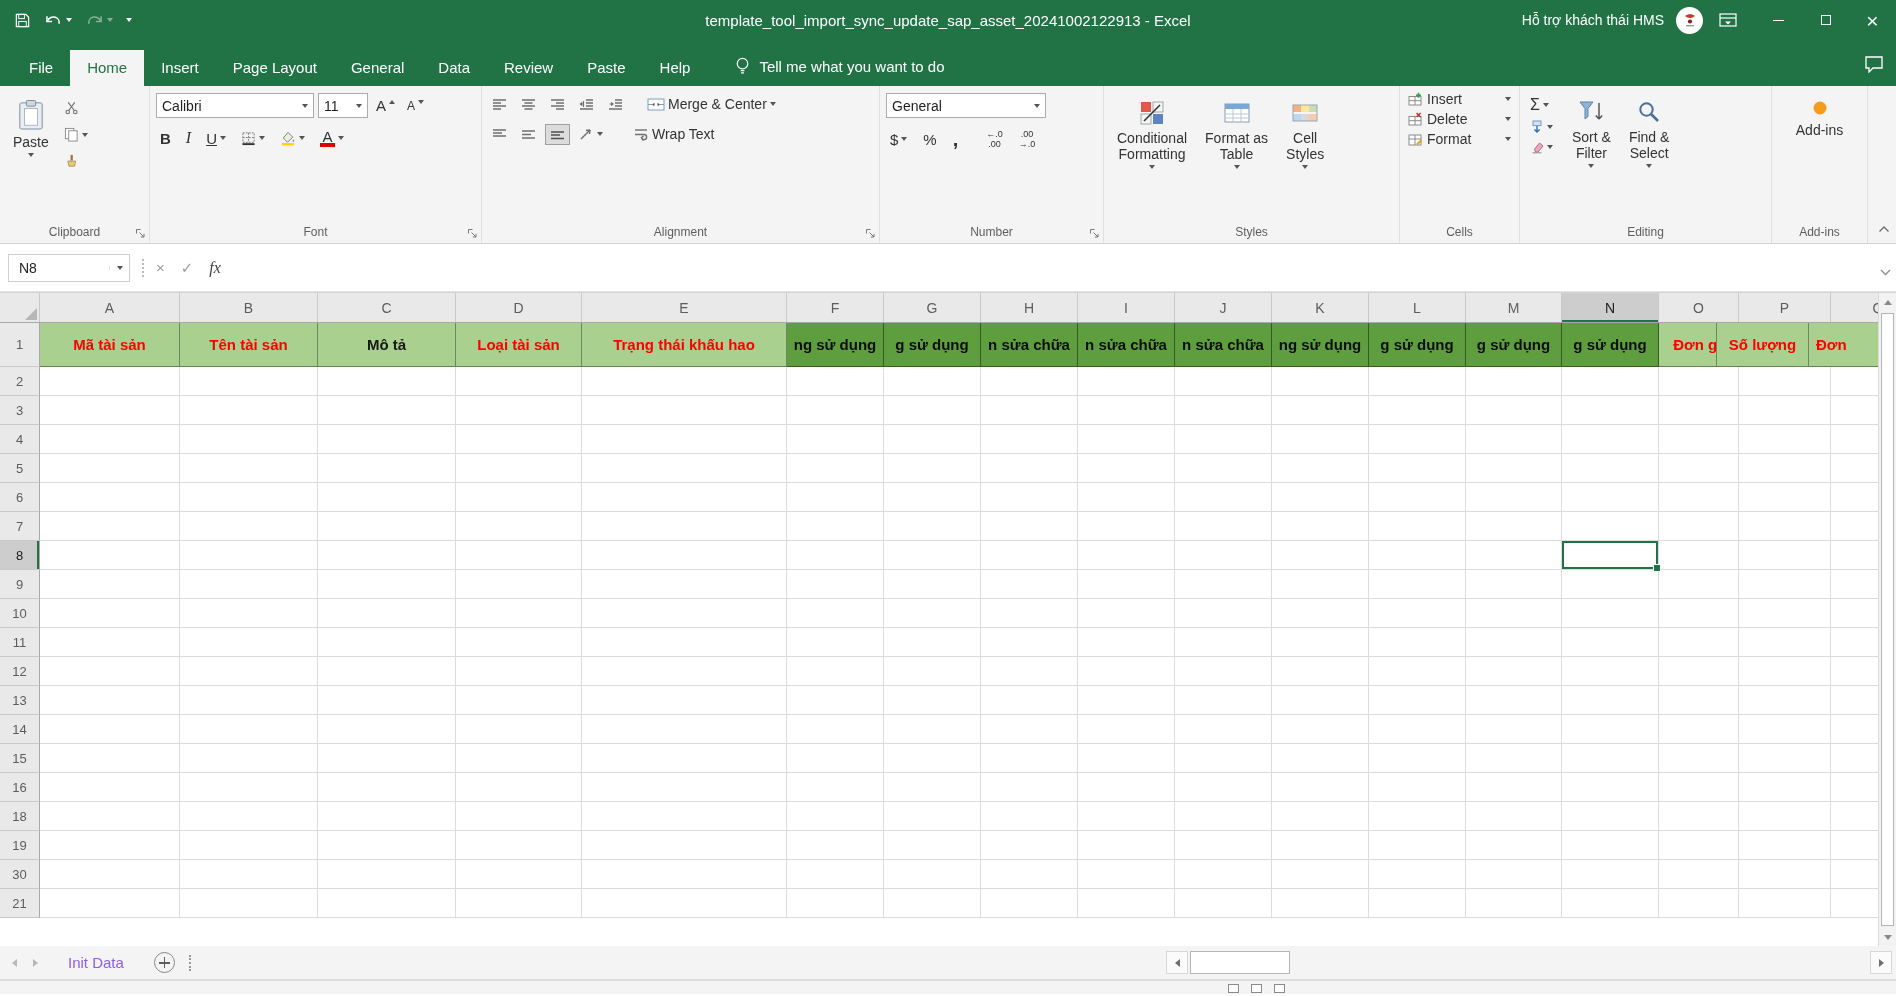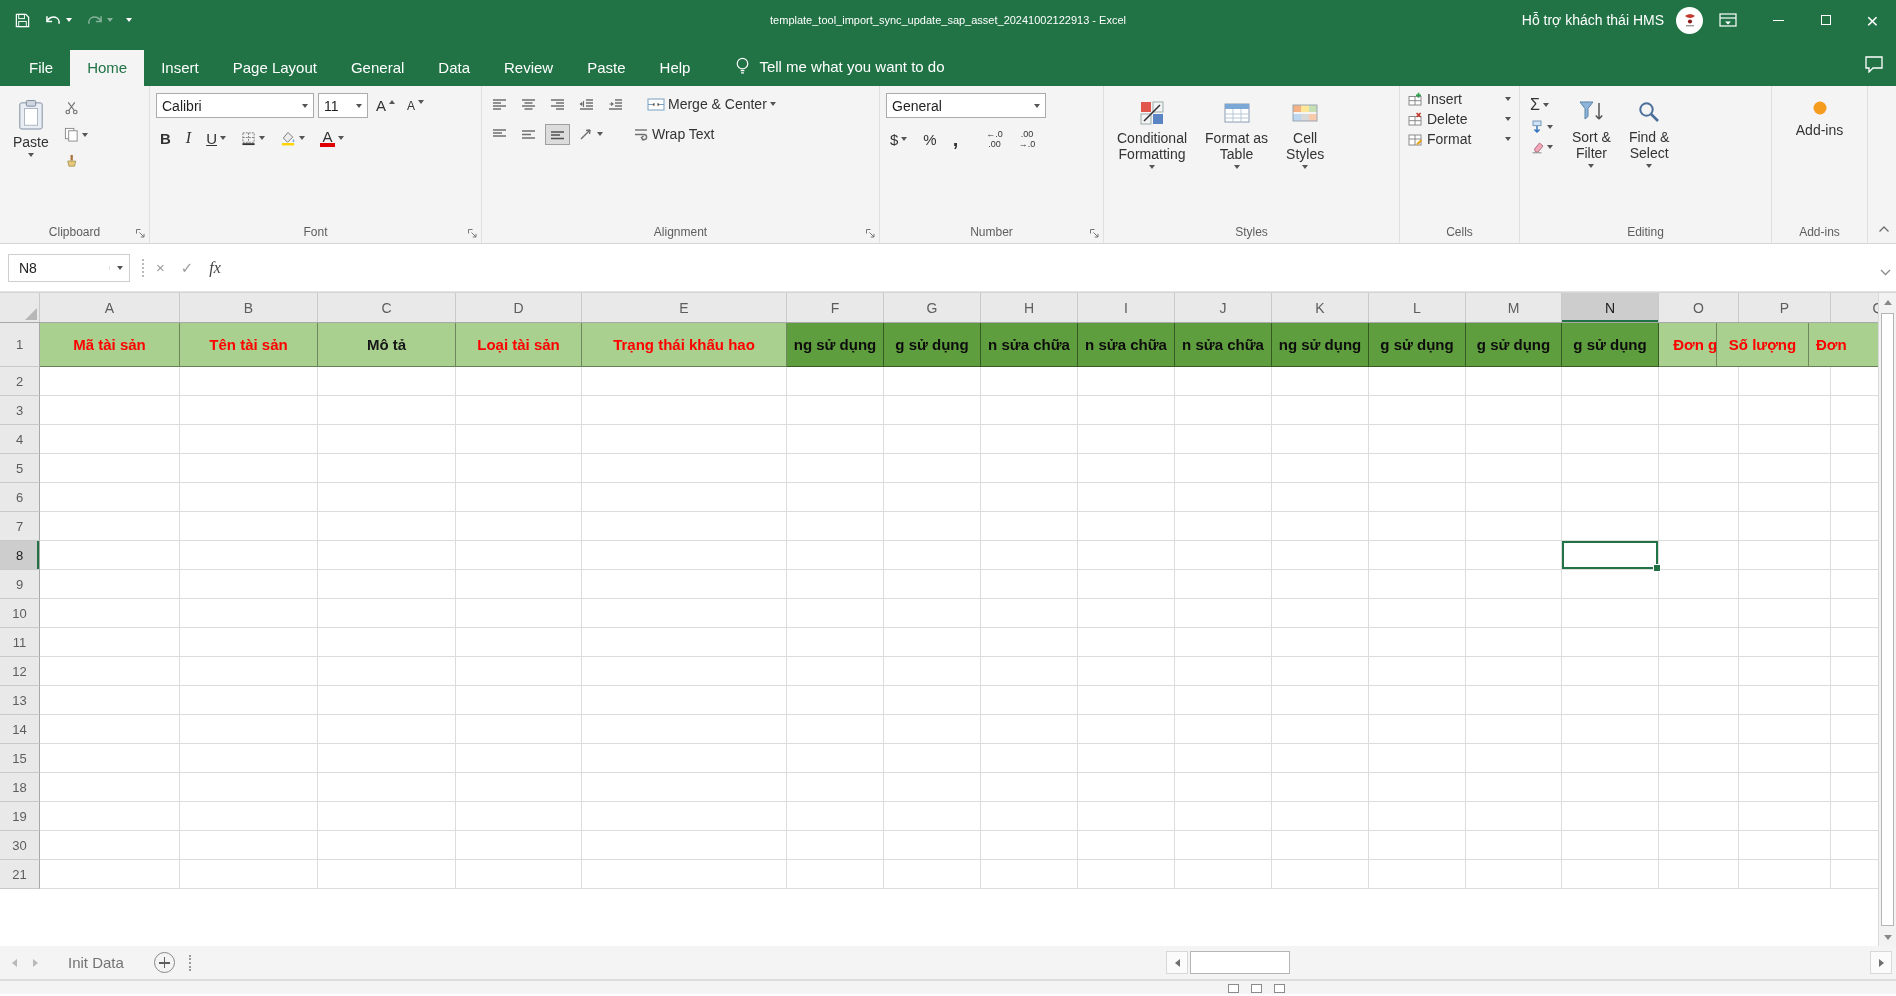--- a/index.html
+++ b/index.html
@@ -3,21 +3,21 @@
 <meta charset="utf-8">
 <style>
   * { box-sizing:border-box; margin:0; padding:0; }
   html,body { width:1896px; height:996px; overflow:hidden; }
   body { font-family:"Liberation Sans","DejaVu Sans",sans-serif; background:#fff; color:#222; cursor:default; }
 
   
   .titlebar { height:40px; background:#217346; display:flex; align-items:center; position:relative; color:#fff; }
   .tb-left { display:flex; align-items:center; gap:13px; padding-left:14px; }
   .qbtn { display:flex; align-items:center; gap:3px; }
-  .tb-title { position:absolute; left:50%; transform:translateX(-50%); font-size:11px; white-space:nowrap; }
+  .tb-title { position:absolute; left:50%; transform:translateX(-50%); font-size:15px; white-space:nowrap; }
   .tb-right { margin-left:auto; display:flex; align-items:center; height:100%; }
   .tb-account { font-size:14px; margin-right:12px; }
   .avatar { width:27px; height:27px; border-radius:50%; background:#fff; display:flex; align-items:center; justify-content:center; margin-right:16px; overflow:hidden; }
   .rdo { margin-right:18px; display:flex; align-items:center; }
   .win-btn { width:47px; height:100%; display:flex; align-items:center; justify-content:center; }
   .win-min { width:11px; border-top:1.5px solid #fff; display:inline-block; }
   .win-max { width:10px; height:10px; border:1.3px solid #fff; display:inline-block; }
   .win-close-x { font-size:21px; line-height:1; font-weight:400; }
   .caret { width:0; height:0; border-left:3.5px solid transparent; border-right:3.5px solid transparent; border-top:4px solid #fff; display:inline-block; }
   .dim { opacity:.45; }
@@ -91,21 +91,21 @@
   .vs-thumb { position:absolute; top:20px; bottom:20px; left:2px; right:2px; background:#fff; border:1px solid #b5b5b5; }
   .tri-up-sm { width:0;height:0;border-left:4px solid transparent;border-right:4px solid transparent;border-bottom:5px solid #8a8a8a; }
   .tri-down-sm { width:0;height:0;border-left:4px solid transparent;border-right:4px solid transparent;border-top:5px solid #8a8a8a; }
   .tri-left-sm { width:0;height:0;border-top:4px solid transparent;border-bottom:4px solid transparent;border-right:5px solid #6f6f6f; }
   .tri-right-sm { width:0;height:0;border-top:4px solid transparent;border-bottom:4px solid transparent;border-left:5px solid #6f6f6f; }
 
   
   .tabbar { height:34px; background:#f4f4f4; display:flex; align-items:stretch; position:relative; border-bottom:1px solid #dedede; }
   .tab-nav { display:flex; align-items:center; gap:16px; padding:0 14px 0 12px; }
   .sheet-tabs { display:flex; align-items:stretch; }
-  .sheet-tab { display:flex; align-items:center; padding:0 16px; font-size:15px; color:#737373; }
+  .sheet-tab { display:flex; align-items:center; padding:0 16px; font-size:15px; color:#8b5cf6; }
   .sheet-tab.active { background:#fff; color:#1e7145; font-weight:700; box-shadow:inset 0 -3px 0 #1e7145, inset 1px 0 0 #dcdcdc, inset -1px 0 0 #dcdcdc; }
   .addsheet { width:21px; height:21px; border-radius:50%; border:1px solid #878787; align-self:center; margin-left:14px; position:relative; }
   .addsheet::before, .addsheet::after { content:""; position:absolute; background:#5f5f5f; }
   .addsheet::before { left:4px; right:4px; top:9px; height:1.6px; }
   .addsheet::after { top:4px; bottom:4px; left:9px; width:1.6px; }
   .tab-handle { align-self:center; height:16px; border-left:2px dotted #9a9a9a; margin-left:14px; }
   .hs-left { position:absolute; left:1166px; top:5px; width:22px; height:23px; background:#fbfbfb; border:1px solid #d8d8d8; display:flex; align-items:center; justify-content:center; }
   .hs-thumb { position:absolute; left:1190px; top:5px; width:100px; height:23px; background:#fff; border:1px solid #b5b5b5; }
   .hs-right { position:absolute; right:4px; top:5px; width:22px; height:23px; background:#fbfbfb; border:1px solid #d8d8d8; display:flex; align-items:center; justify-content:center; }
 
@@ -873,20 +873,40 @@
         <div class="cell" style="width: 97px;"></div>
         <div class="cell" style="width: 97px;"></div>
         <div class="cell" style="width: 97px;"></div>
         <div class="cell" style="width: 96px;"></div>
         <div class="cell" style="width: 97px;"></div>
         <div class="cell" style="width: 80px;"></div>
         <div class="cell" style="width: 92px;"></div>
         <div class="cell" style="width: 95px;"></div>
       </div>
       <div class="grow" style="height: 29px;">
+        <div class="row-h">16</div>
+        <div class="cell" style="width: 140px;"></div>
+        <div class="cell" style="width: 138px;"></div>
+        <div class="cell" style="width: 138px;"></div>
+        <div class="cell" style="width: 126px;"></div>
+        <div class="cell" style="width: 205px;"></div>
+        <div class="cell" style="width: 97px;"></div>
+        <div class="cell" style="width: 97px;"></div>
+        <div class="cell" style="width: 97px;"></div>
+        <div class="cell" style="width: 97px;"></div>
+        <div class="cell" style="width: 97px;"></div>
+        <div class="cell" style="width: 97px;"></div>
+        <div class="cell" style="width: 97px;"></div>
+        <div class="cell" style="width: 96px;"></div>
+        <div class="cell" style="width: 97px;"></div>
+        <div class="cell" style="width: 80px;"></div>
+        <div class="cell" style="width: 92px;"></div>
+        <div class="cell" style="width: 95px;"></div>
+      </div>
+      <div class="grow" style="height: 29px;">
         <div class="row-h">18</div>
         <div class="cell" style="width: 140px;"></div>
         <div class="cell" style="width: 138px;"></div>
         <div class="cell" style="width: 138px;"></div>
         <div class="cell" style="width: 126px;"></div>
         <div class="cell" style="width: 205px;"></div>
         <div class="cell" style="width: 97px;"></div>
         <div class="cell" style="width: 97px;"></div>
         <div class="cell" style="width: 97px;"></div>
         <div class="cell" style="width: 97px;"></div>

